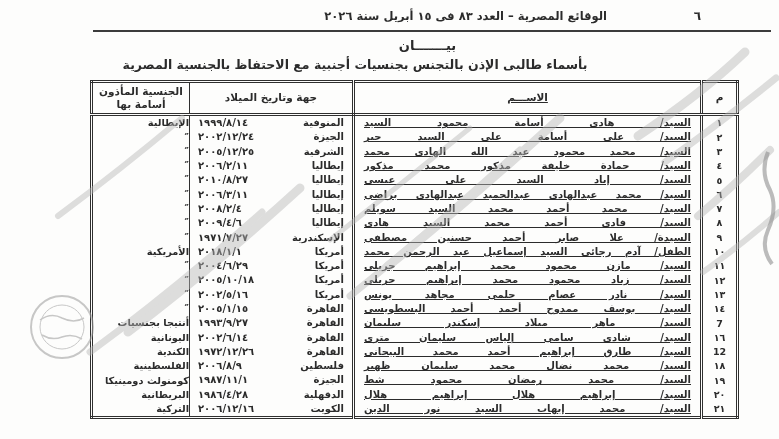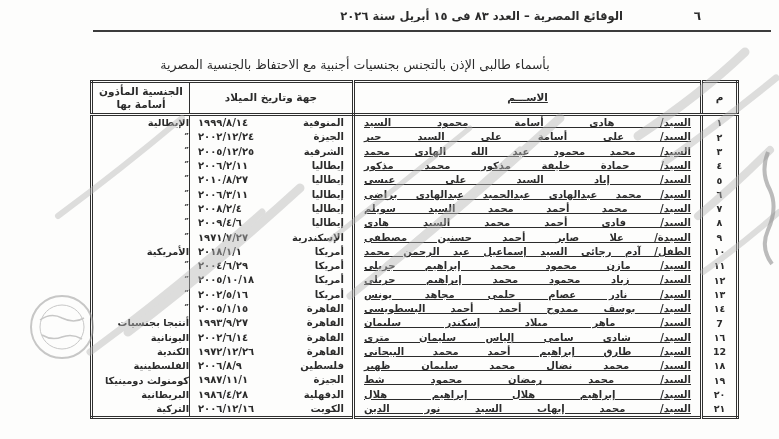--- a/index.html
+++ b/index.html
@@ -2,25 +2,25 @@
 <html lang="ar"><head>
 <meta charset="utf-8">
 <style>
   html,body{margin:0;padding:0;}
   body{
     width:779px;height:439px;overflow:hidden;position:relative;
     background:#fdfdfc;color:#2b2b2b;
     font-family:"DejaVu Sans", sans-serif;
   }
   .page{position:absolute;inset:0;direction:rtl;}
-  .hdr-text{position:absolute;top:9px;right:156px;font-size:11.5px;font-weight:bold;letter-spacing:0;white-space:nowrap;}
+  .hdr-text{position:absolute;top:9px;right:172px;font-size:11.5px;font-weight:bold;letter-spacing:0;white-space:nowrap;}
   .page-num{position:absolute;top:9px;right:78px;font-size:12px;font-weight:bold;}
   .hdr-rule{position:absolute;top:30px;left:93px;width:678px;height:2px;background:#3c3c3c;}
   .doc-title{position:absolute;top:38px;left:90px;width:675px;text-align:center;font-size:13px;font-weight:bold;}
-  .doc-subtitle{position:absolute;top:57px;left:30px;width:650px;text-align:center;font-size:12.5px;font-weight:normal;white-space:nowrap;}
+  .doc-subtitle{position:absolute;top:57px;left:30px;width:650px;text-align:center;font-size:12.5px;font-weight:bold;white-space:nowrap;}
   .tbl-wrap{position:absolute;top:80px;left:90px;z-index:2;}
   table{border-collapse:collapse;table-layout:fixed;width:646px;direction:rtl;border:3px double #2f2f2f;background:transparent;}
   th,td{padding:0;margin:0;vertical-align:middle;}
   thead th{
     border-bottom:3px double #2f2f2f;height:30px;
     font-size:10.5px;font-weight:bold;text-align:center;line-height:1.25;
   }
   tbody td{height:14.3px;font-size:10px;font-weight:bold;line-height:1;white-space:nowrap;overflow:hidden;}
   .c-name{border-right:3px double #2f2f2f;border-left:3px double #2f2f2f;text-decoration:underline;}
   .c-birth{border-left:1.5px solid #2f2f2f;}
@@ -33,20 +33,21 @@
 </style>
 </head>
 <body>
 
 <div class="page">
 
   <div class="hdr-text">الوقائع المصرية – العدد ٨٣ فى ١٥ أبريل سنة ٢٠٢٦</div>
   <div class="page-num">٦</div>
   <div class="hdr-rule"></div>
 
+  <div class="doc-title">بيـــــــان</div>
   <div class="doc-subtitle">بأسماء طالبى الإذن بالتجنس بجنسيات أجنبية مع الاحتفاظ بالجنسية المصرية</div>
 
   <div class="tbl-wrap">
     <table>
       <colgroup>
         <col style="width:36px">
         <col style="width:348px">
         <col style="width:164px">
         <col style="width:98px">
       </colgroup>

